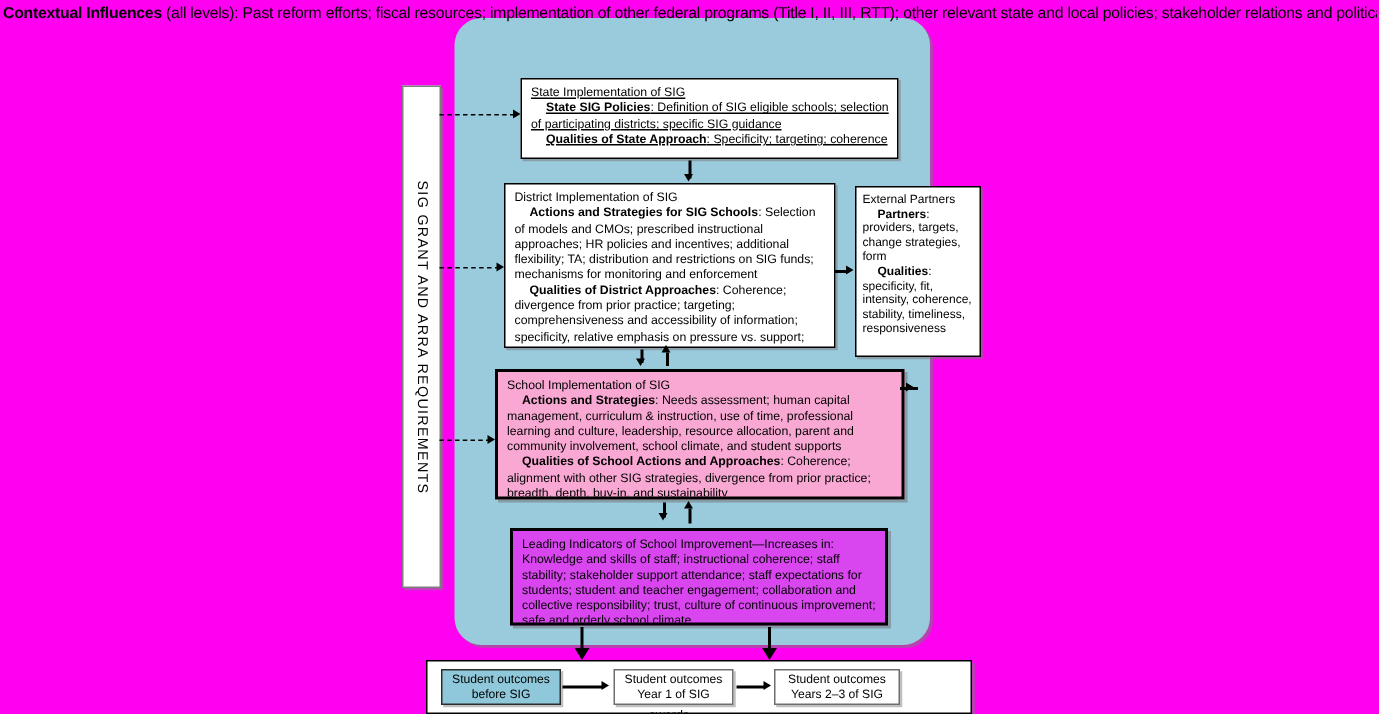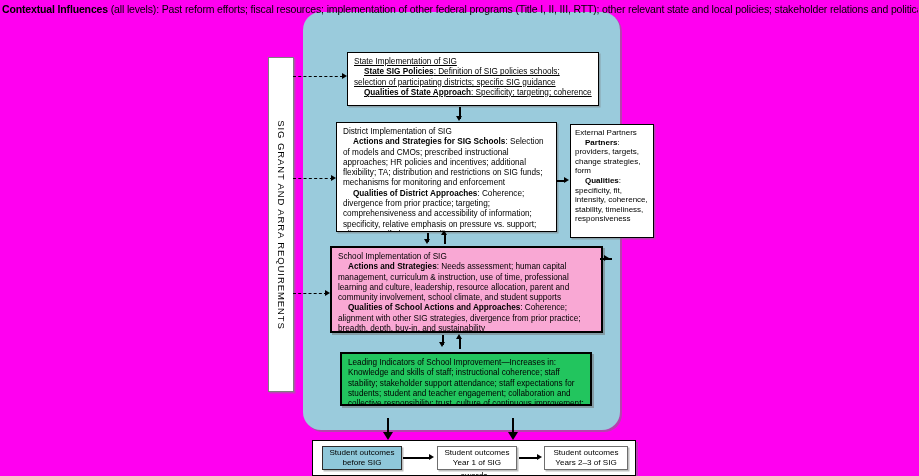--- a/index.html
+++ b/index.html
@@ -80,32 +80,33 @@
   #box-partners .txt{font-size:8px;line-height:9.6px;padding:3px 3px 0 4px;}
   
   #box-school{
     left:330px;top:246px;width:273px;height:87px;
     border:2px solid #000;
     background:#f9a8d4;
     box-shadow:2px 2px 0 rgba(110,110,110,.5);
   }
   
   #box-leading{
-    left:340px;top:352px;width:252px;height:54px;
+    left:340px;top:352px;width:252px;height:65px;
     border:2px solid #000;
-    background:#22c55e;
+    background:#d946ef;
     box-shadow:2px 2px 0 rgba(110,110,110,.5);
   }
 
   
   #outcomes-strip{
-    position:absolute;left:312px;top:440px;width:322px;height:34px;
+    position:absolute;left:284px;top:440px;width:322px;height:34px;
     background:#FFFFFF;border:1px solid #000;
     box-shadow:2px 2px 0 rgba(120,120,120,.5);
     z-index:30;
+    padding-left:40px;
   }
   .outcome-box{
     position:absolute;top:5px;height:24px;
     border:1px solid #6E6E6E;
     background:#FFFFFF;
     box-shadow:1.5px 1.5px 0 rgba(140,140,140,.55);
     font-size:8.1px;line-height:10px;color:#000;
     text-align:center;
     display:flex;align-items:center;justify-content:center;
     box-sizing:border-box;
@@ -165,21 +166,21 @@
 
 <div class="dashline" style="left:293px;top:178px;width:40px;"></div>
 <div class="arrow-r" style="left:331px;top:174.5px;"></div>
 
 <div class="dashline" style="left:293px;top:293px;width:34px;"></div>
 <div class="arrow-r" style="left:325px;top:289.5px;"></div>
 
 <div class="wbox" id="box-state">
   <span class="txt">
     <span>State Implementation of SIG</span><br>
-    <b>State SIG Policies</b><span>: Definition of SIG policies schools; selection of participating districts; specific SIG guidance</span><br>
+    <b>State SIG Policies</b><span>: Definition of SIG eligible schools; selection of participating districts; specific SIG guidance</span><br>
     <b>Qualities of State Approach</b><span>: Specificity; targeting; coherence</span>
   </span>
 </div>
 
 <div class="conn vline" style="left:459px;top:107px;height:12px;"></div>
 <div class="arrow-d" style="left:456.3px;top:116px;"></div>
 
 <div class="wbox" id="box-district">
   <span class="txt">
     <span>District Implementation of SIG</span><br>

